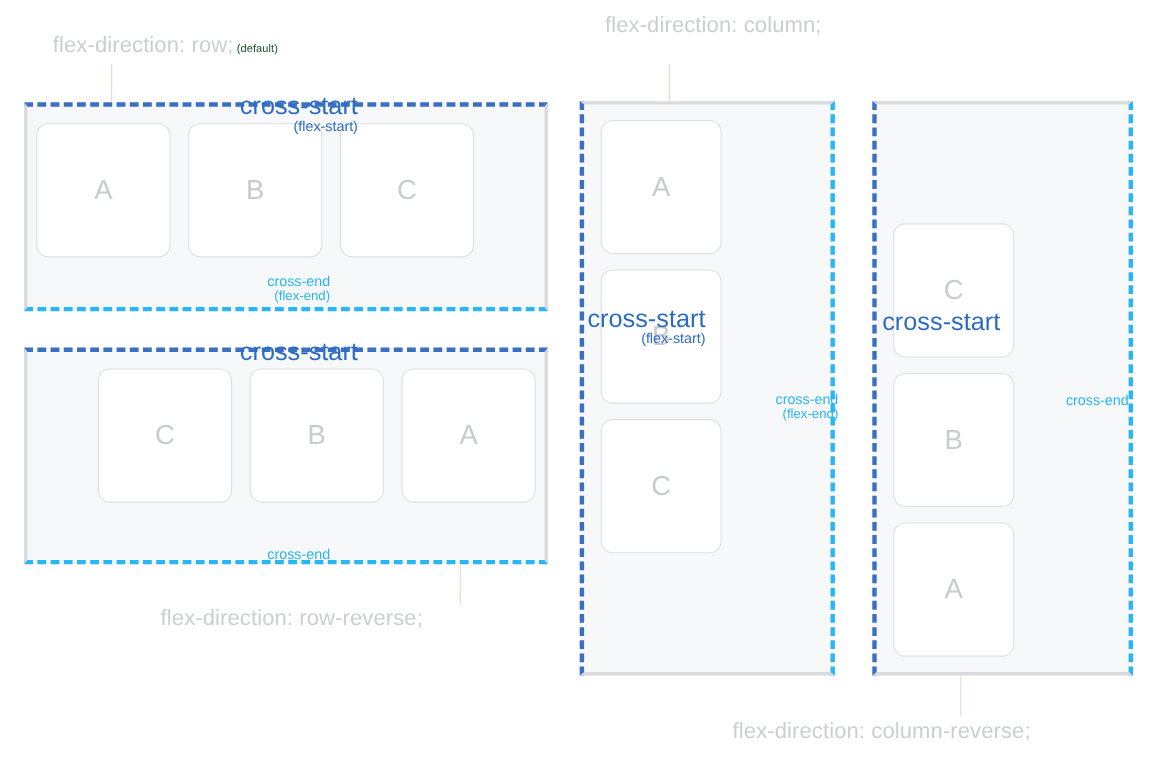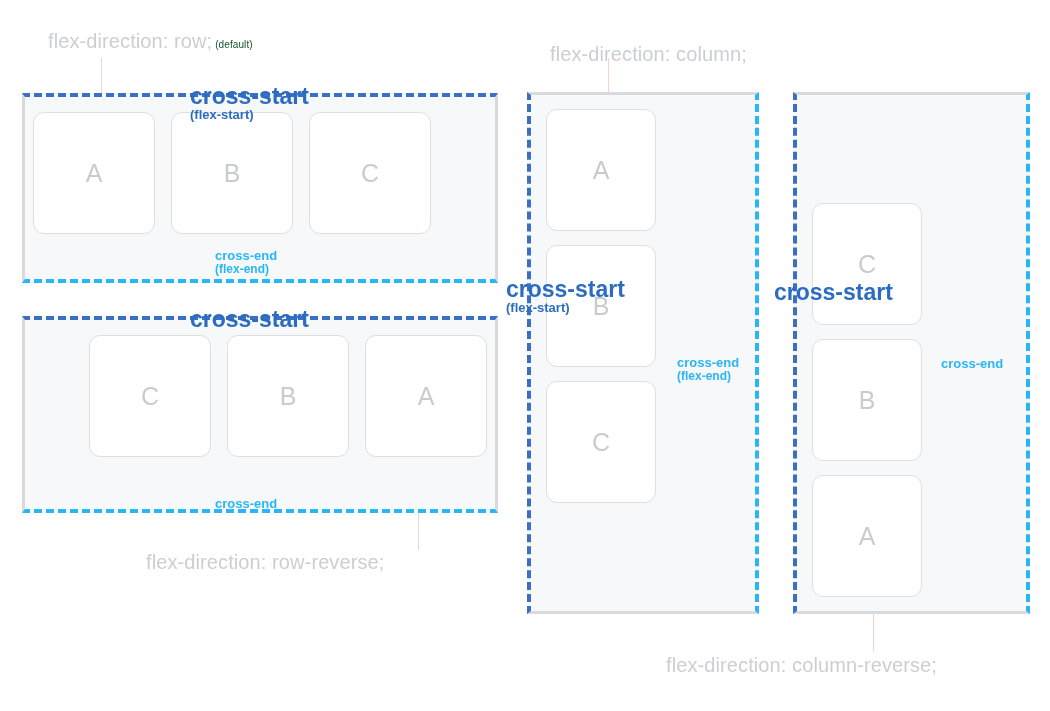--- a/index.html
+++ b/index.html
@@ -34,23 +34,24 @@
   .leader {
     position: absolute;
     width: 1px;
     background: #f6d3c6;
   }
 
   
   .lbl {
     position: absolute;
     white-space: nowrap;
-    font-weight: bold;
+    font-weight: normal;
     line-height: 1.05;
-    text-align: left;
+    text-align: right;
+    margin-left: 28px;
   }
   .lbl .main {
     display: block;
     font-size: 23px;
   }
   .lbl .sub {
     display: block;
     font-size: 13px;
   }
   .lbl.start { color: #2c6cc0; }
@@ -141,21 +142,21 @@
 </div>
 <div class="lbl end small" style="left:215px; top:497px;">
   <span class="main">cross-end</span>
 </div>
 
 <div class="leader" style="left:418px; top:513px; height:37px;"></div>
 <div class="caption" style="left:146px; top:551px;text-align:center;">
   <span>flex-direction: row-reverse;</span>
 </div>
 
-<div class="caption" style="left:550px; top:43px;">
+<div class="caption" style="left:550px; top:12px;">
   <span>flex-direction: column;</span>
 </div>
 <div class="leader" style="left:608px; top:58px; height:38px;"></div>
 
 <div class="flexbox vert dir-column" style="left:527px; top:92px; width:232px; height:522px;">
   <div class="item col-item">A</div>
   <div class="item col-item">B</div>
   <div class="item col-item">C</div>
 </div>
 

